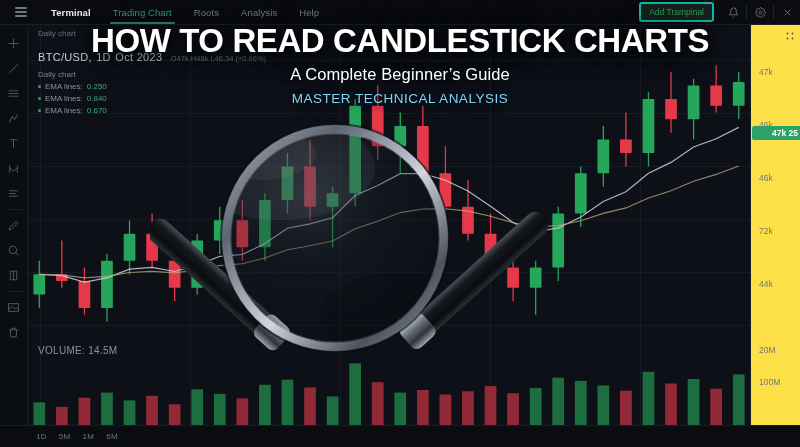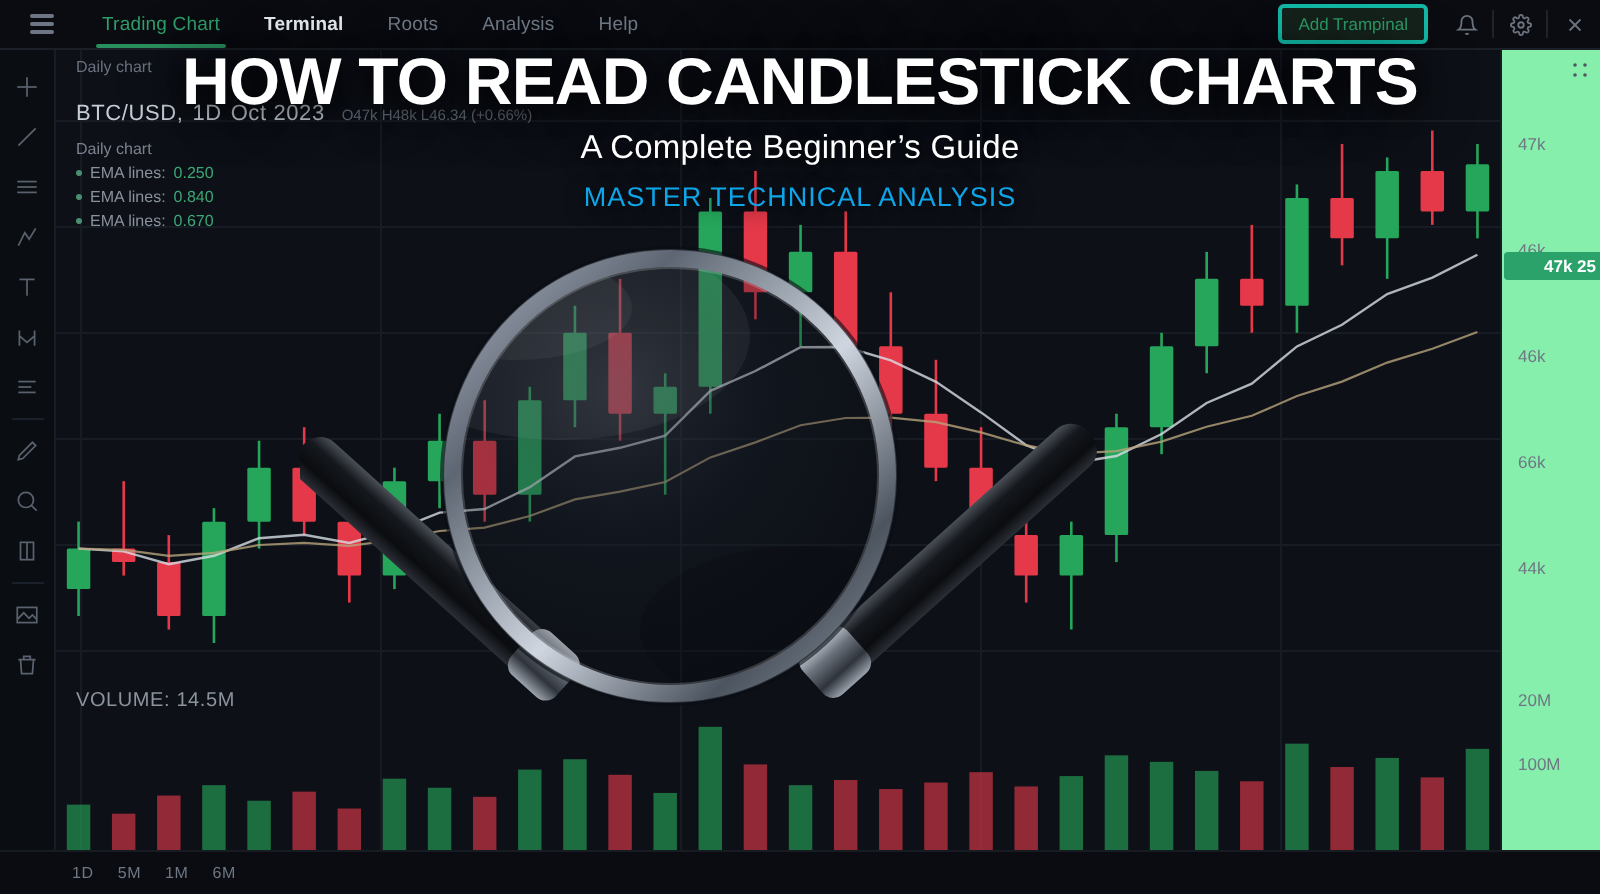--- a/index.html
+++ b/index.html
@@ -92,21 +92,21 @@
 
   .volumelabel {
     position: absolute; left: 10px; top: 320px;
     font-size: 10px; color: #8b939d; letter-spacing: .3px; z-index: 12;
   }
 
   
   .priceaxis {
     position: absolute; top: 25px; left: 750px;
     width: 50px; height: 400px;
-    background: #86efac; border-left: 1px solid #181d24;
+    background: #fde047; border-left: 1px solid #181d24;
     z-index: 30;
   }
   .plab { position: absolute; left: 8px; font-size: 8.5px; color: #6e7783; }
   .pricetag {
     position: absolute; left: 1px; top: 101px;
     background: #2aa26a; color: #ffffff;
     font-size: 8.5px; font-weight: bold;
     padding: 2px 20px; border-radius: 2px; white-space: nowrap;
   }
 
@@ -146,42 +146,42 @@
     font-size: 33px; font-weight: bold; color: #ffffff;
     letter-spacing: -.4px; line-height: 38px;
     text-shadow: 0 2px 14px rgba(0,0,0,.95), 0 0 30px rgba(0,0,0,.8);
   }
   .subtitle1 {
     font-size: 16.5px; color: #ffffff; margin-top: 5px;
     letter-spacing: .1px;
     text-shadow: 0 2px 10px rgba(0,0,0,.95);
   }
   .subtitle2 {
-    font-size: 13.5px; color: #0ea5e9; margin-top: 7px;
+    font-size: 13.5px; color: #7dd3fc; margin-top: 7px;
     letter-spacing: .5px; font-weight: 500;
     text-shadow: 0 2px 10px rgba(0,0,0,.95);
   }
 
   
   .magnifier { position: absolute; z-index: 45; pointer-events: none; }
 </style>
 </head>
 <body>
 
 <div id="app">
 
   <div class="topnav">
     <div class="hamburger">
       <i></i>
         <i></i>
         <i></i>
     </div>
     <div class="navitems">
+      <div class="navitem active-white">Terminal</div>
       <div class="navitem active-green">Trading Chart</div>
-      <div class="navitem active-white">Terminal</div>
       <div class="navitem">Roots</div>
       <div class="navitem">Analysis</div>
       <div class="navitem">Help</div>
     </div>
     <div class="nav-right">
       <div class="addbtn">Add Trampinal</div>
       <div class="navicon">
         <svg width="11" height="11" viewBox="0 0 24 24" fill="none" stroke="currentColor" stroke-width="2">
           <path d="M18 8a6 6 0 0 0-12 0c0 7-3 9-3 9h18s-3-2-3-9"></path>
             <path d="M13.7 21a2 2 0 0 1-3.4 0"></path>
@@ -428,21 +428,21 @@
       </div>
     </div>
 
     <div class="volumelabel">VOLUME: 14.5M</div>
   </div>
 
   <div class="priceaxis">
     <div class="plab" style="top:42px">47k</div>
     <div class="plab" style="top:95px">46k</div>
     <div class="plab" style="top:148px">46k</div>
-    <div class="plab" style="top:201px">66k</div>
+    <div class="plab" style="top:201px">72k</div>
     <div class="plab" style="top:254px">44k</div>
     <div class="plab" style="top:320px">20M</div>
     <div class="plab" style="top:352px">100M</div>
     <div class="pricetag">47k 25</div>
   </div>
 
   <div class="timeaxis">
     <div class="tlab" style="left:32px">05</div>
     <div class="tlab" style="left:265px">Oct 05</div>
     <div class="tlab" style="left:402px">10</div>

